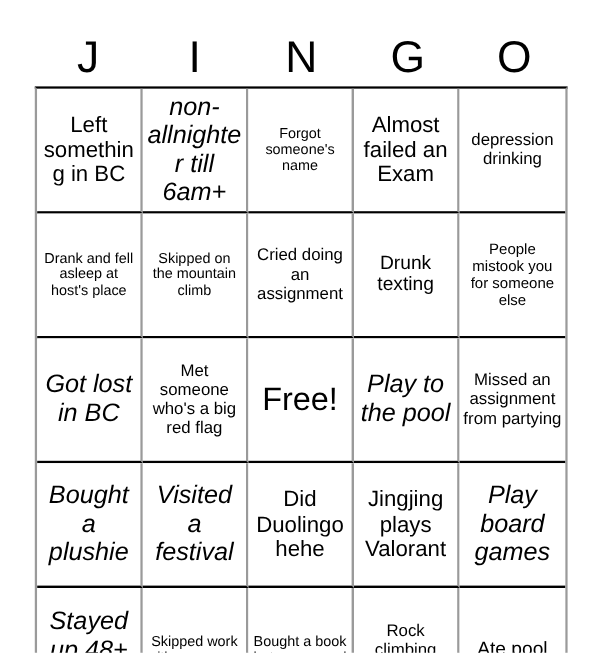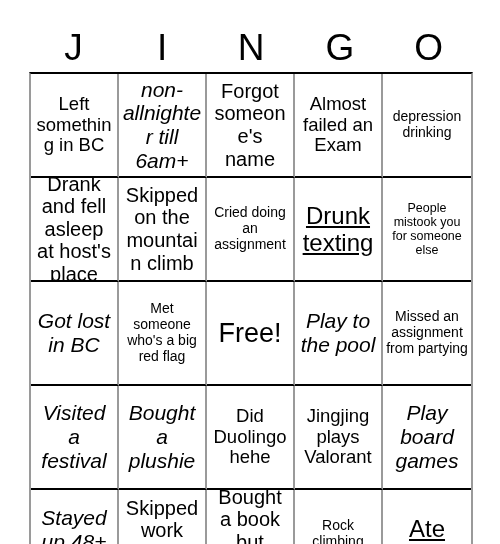--- a/index.html
+++ b/index.html
@@ -76,24 +76,24 @@
   .cell span {
     display: block;
     width: 100%;
     line-height: 1.13;
     word-wrap: break-word;
   }
 
   
   .t-xs  span { font-size: 12.5px; }
   .t-sm  span { font-size: 14px; }
-  .t-md  span { font-size: 20px; }
+  .t-md  span { font-size: 12px; }
   .t-lg  span { font-size: 18.5px; }
   .t-xl  span { font-size: 21px; font-style: italic; }
-  .t-xxl span { font-size: 24px; text-decoration: underline; }
+  .t-xxl span { font-size: 16px; }
   .t-free span { font-size: 27px; }
 </style>
 </head>
 <body>
 
 <div id="card">
 
   <div id="header-row">
     <div class="header-letter">J</div>
     <div class="header-letter">I</div>
@@ -145,24 +145,24 @@
         <span>Free!</span>
       </div>
     <div class="cell t-xl">
         <span>Play to the pool</span>
       </div>
     <div class="cell t-sm">
         <span>Missed an assignment from partying</span>
       </div>
 
     <div class="cell t-xl">
-        <span>Visited a festival</span>
+        <span>Bought a plushie</span>
       </div>
     <div class="cell t-xl">
-        <span>Bought a plushie</span>
+        <span>Visited a festival</span>
       </div>
     <div class="cell t-lg">
         <span>Did Duolingo hehe</span>
       </div>
     <div class="cell t-lg">
         <span>Jingjing plays Valorant</span>
       </div>
     <div class="cell t-xl">
         <span>Play board games</span>
       </div>

